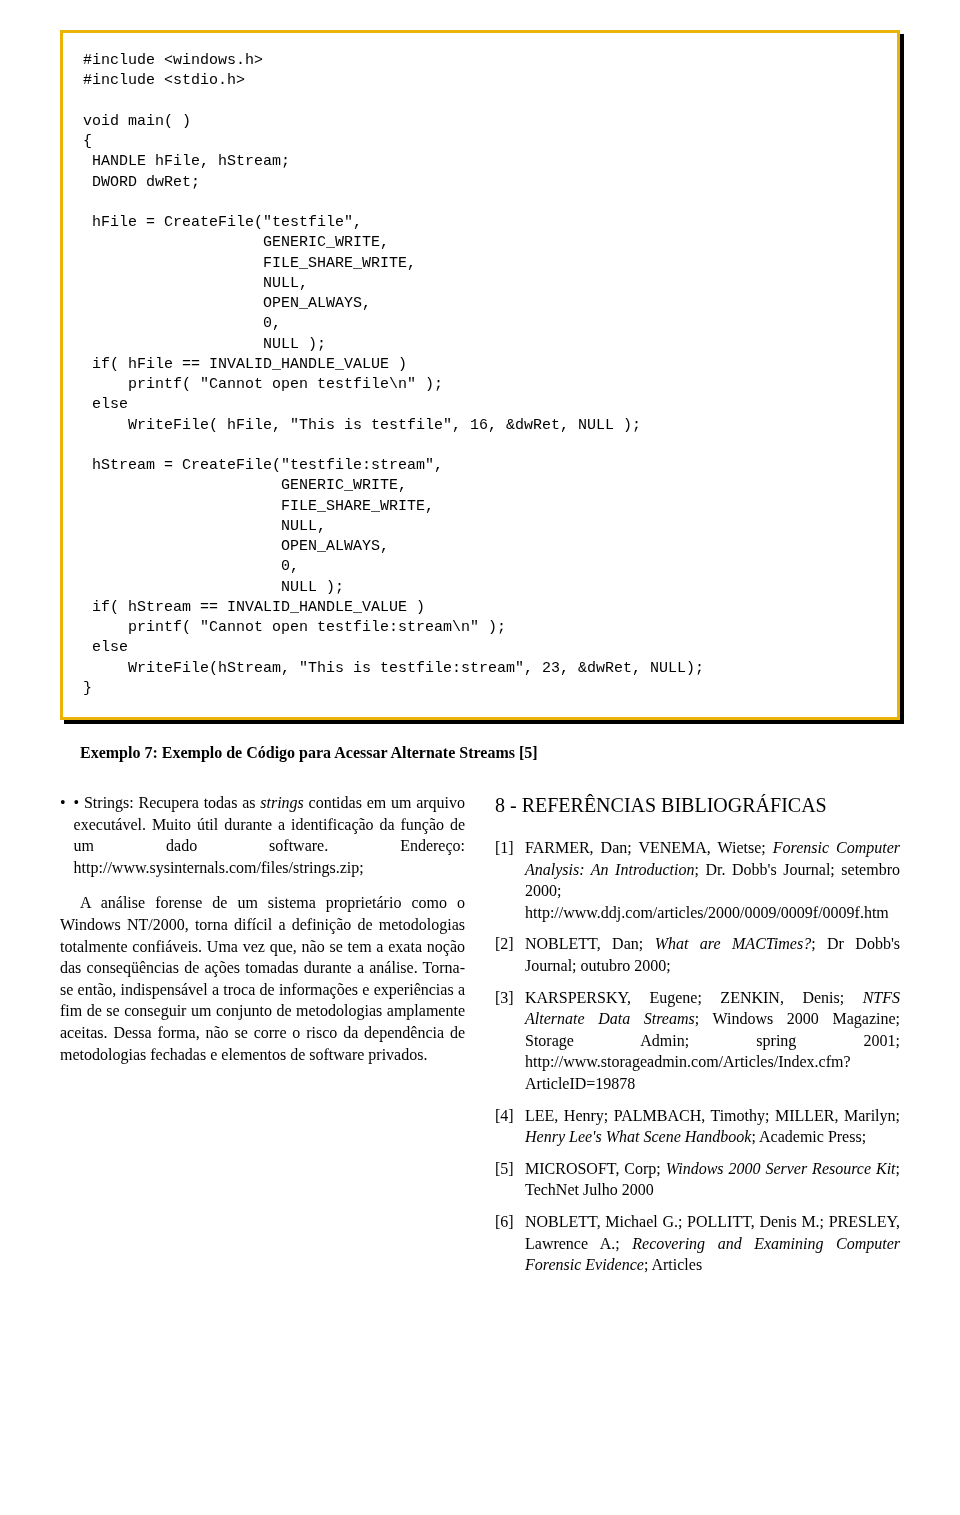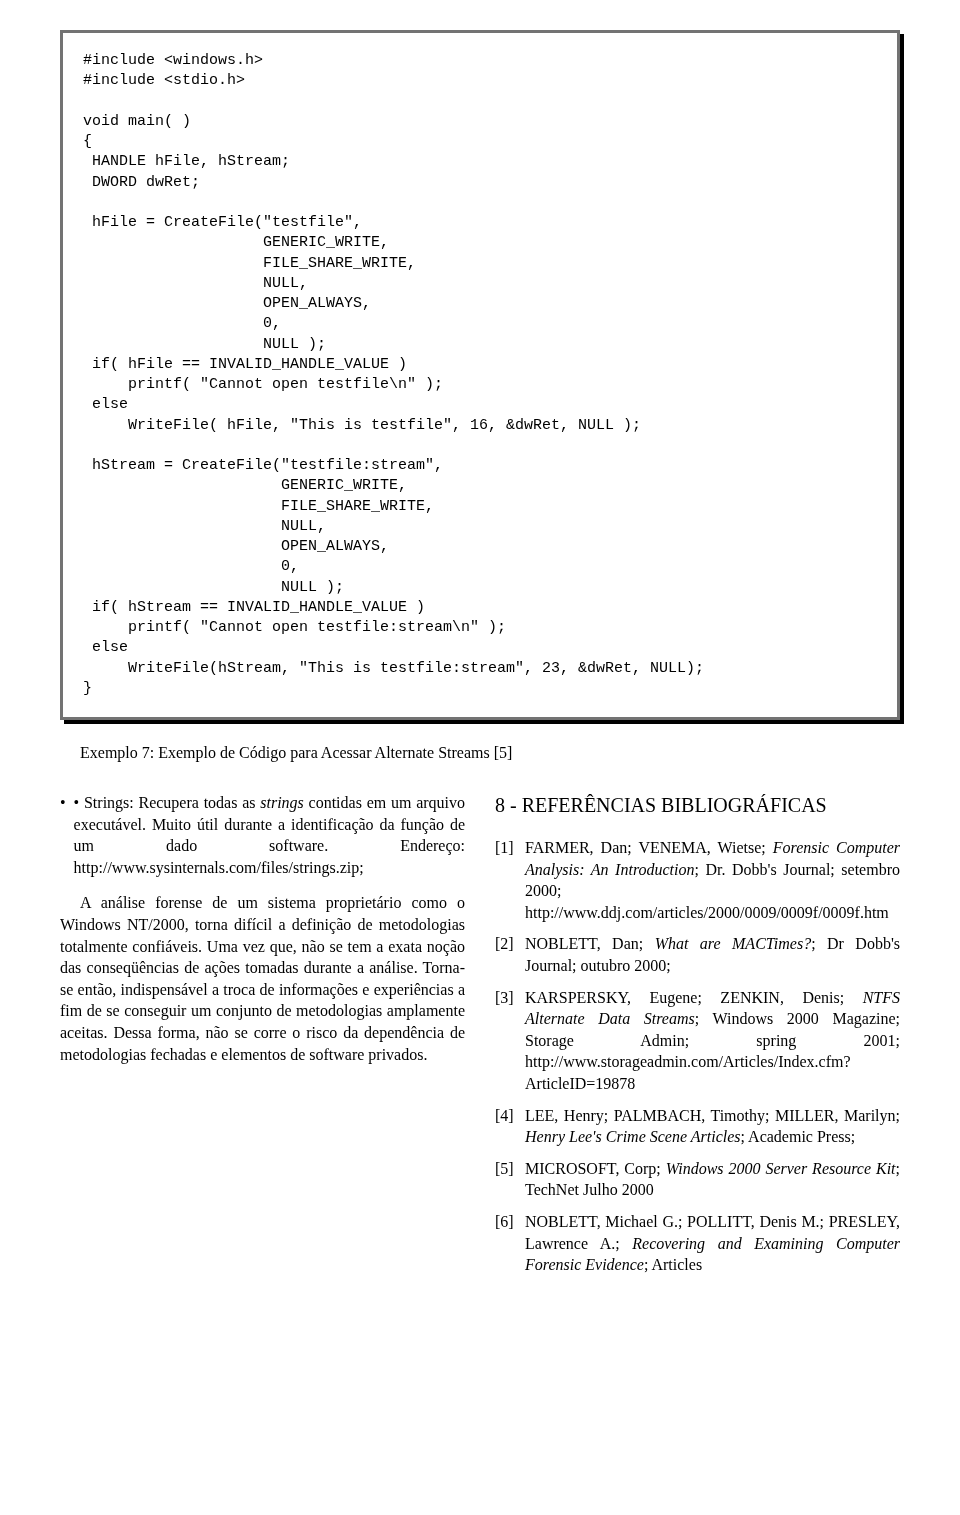--- a/index.html
+++ b/index.html
@@ -7,37 +7,37 @@
     padding: 0;
     background: #fff;
     font-family: "Times New Roman", Times, serif;
     color: #000;
     width: 960px;
   }
   .page {
     padding: 30px 60px;
   }
   .code-box {
-    border: 3px solid #737373;
+    border: 3px solid #eab308;
     box-shadow: 4px 4px 0 #000;
     padding: 18px 20px;
     margin-bottom: 24px;
     background: #fff;
   }
   .code-box pre {
     font-family: "Courier New", Courier, monospace;
     font-size: 15px;
     line-height: 1.35;
     margin: 0;
     white-space: pre;
   }
   .caption {
     font-family: "Times New Roman", Times, serif;
     font-size: 16px;
-    font-weight: normal;
+    font-weight: bold;
     margin: 20px 0 30px 20px;
   }
   .columns {
     display: flex;
     gap: 30px;
   }
   .col {
     flex: 1;
     font-size: 16px;
     line-height: 1.35;
@@ -133,21 +133,21 @@
           <div class="ref-item">
             <div class="ref-num">[2]</div>
             <div><span>NOBLETT, Dan; </span><span class="italic">What are MACTimes?</span><span>; Dr Dobb's Journal; outubro 2000;</span></div>
           </div>
           <div class="ref-item">
             <div class="ref-num">[3]</div>
             <div><span>KARSPERSKY, Eugene; ZENKIN, Denis; </span><span class="italic">NTFS Alternate Data Streams</span><span>; Windows 2000 Magazine; Storage Admin; spring 2001; http://www.storageadmin.com/Articles/Index.cfm?ArticleID=19878</span></div>
           </div>
           <div class="ref-item">
             <div class="ref-num">[4]</div>
-            <div><span>LEE, Henry; PALMBACH, Timothy; MILLER, Marilyn;  </span><span class="italic">Henry Lee's Crime Scene Articles</span><span>; Academic Press;</span></div>
+            <div><span>LEE, Henry; PALMBACH, Timothy; MILLER, Marilyn;  </span><span class="italic">Henry Lee's What Scene Handbook</span><span>; Academic Press;</span></div>
           </div>
           <div class="ref-item">
             <div class="ref-num">[5]</div>
             <div><span>MICROSOFT, Corp; </span><span class="italic">Windows 2000 Server Resource Kit</span><span>; TechNet Julho 2000</span></div>
           </div>
           <div class="ref-item">
             <div class="ref-num">[6]</div>
             <div><span>NOBLETT, Michael G.; POLLITT, Denis M.; PRESLEY, Lawrence A.; </span><span class="italic">Recovering and Examining Computer Forensic Evidence</span><span>; Articles</span></div>
           </div>
         </div>

